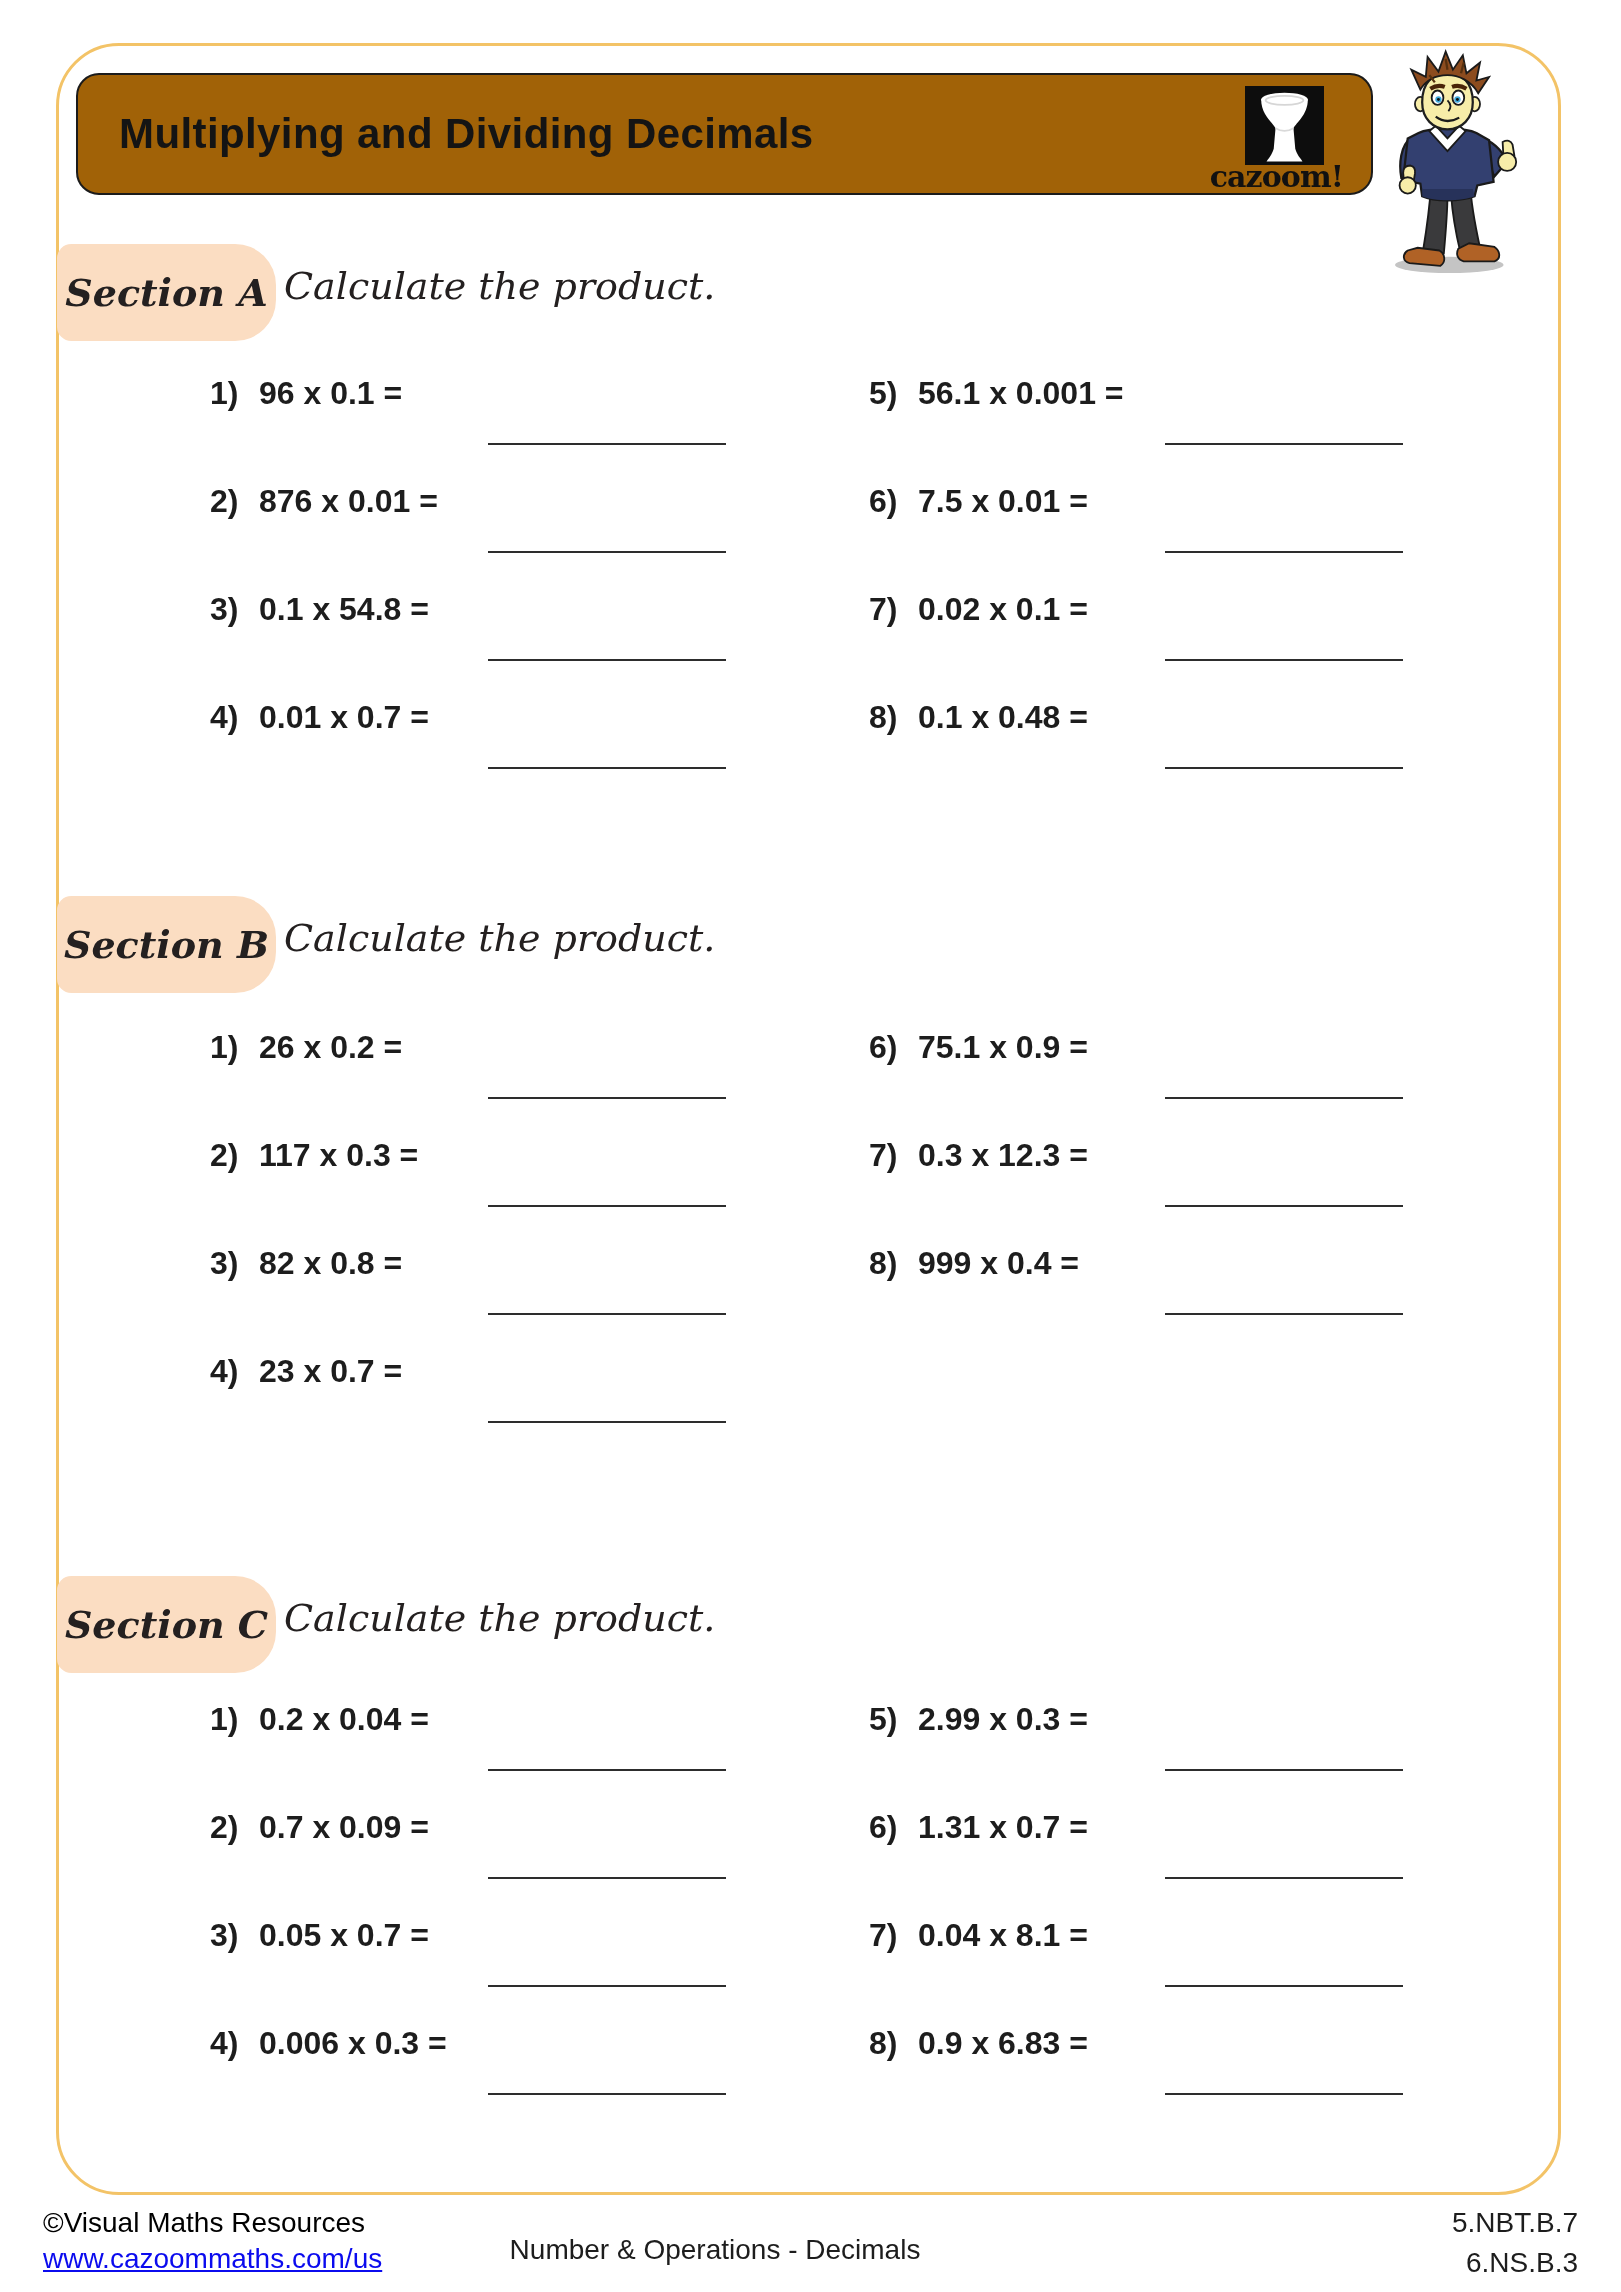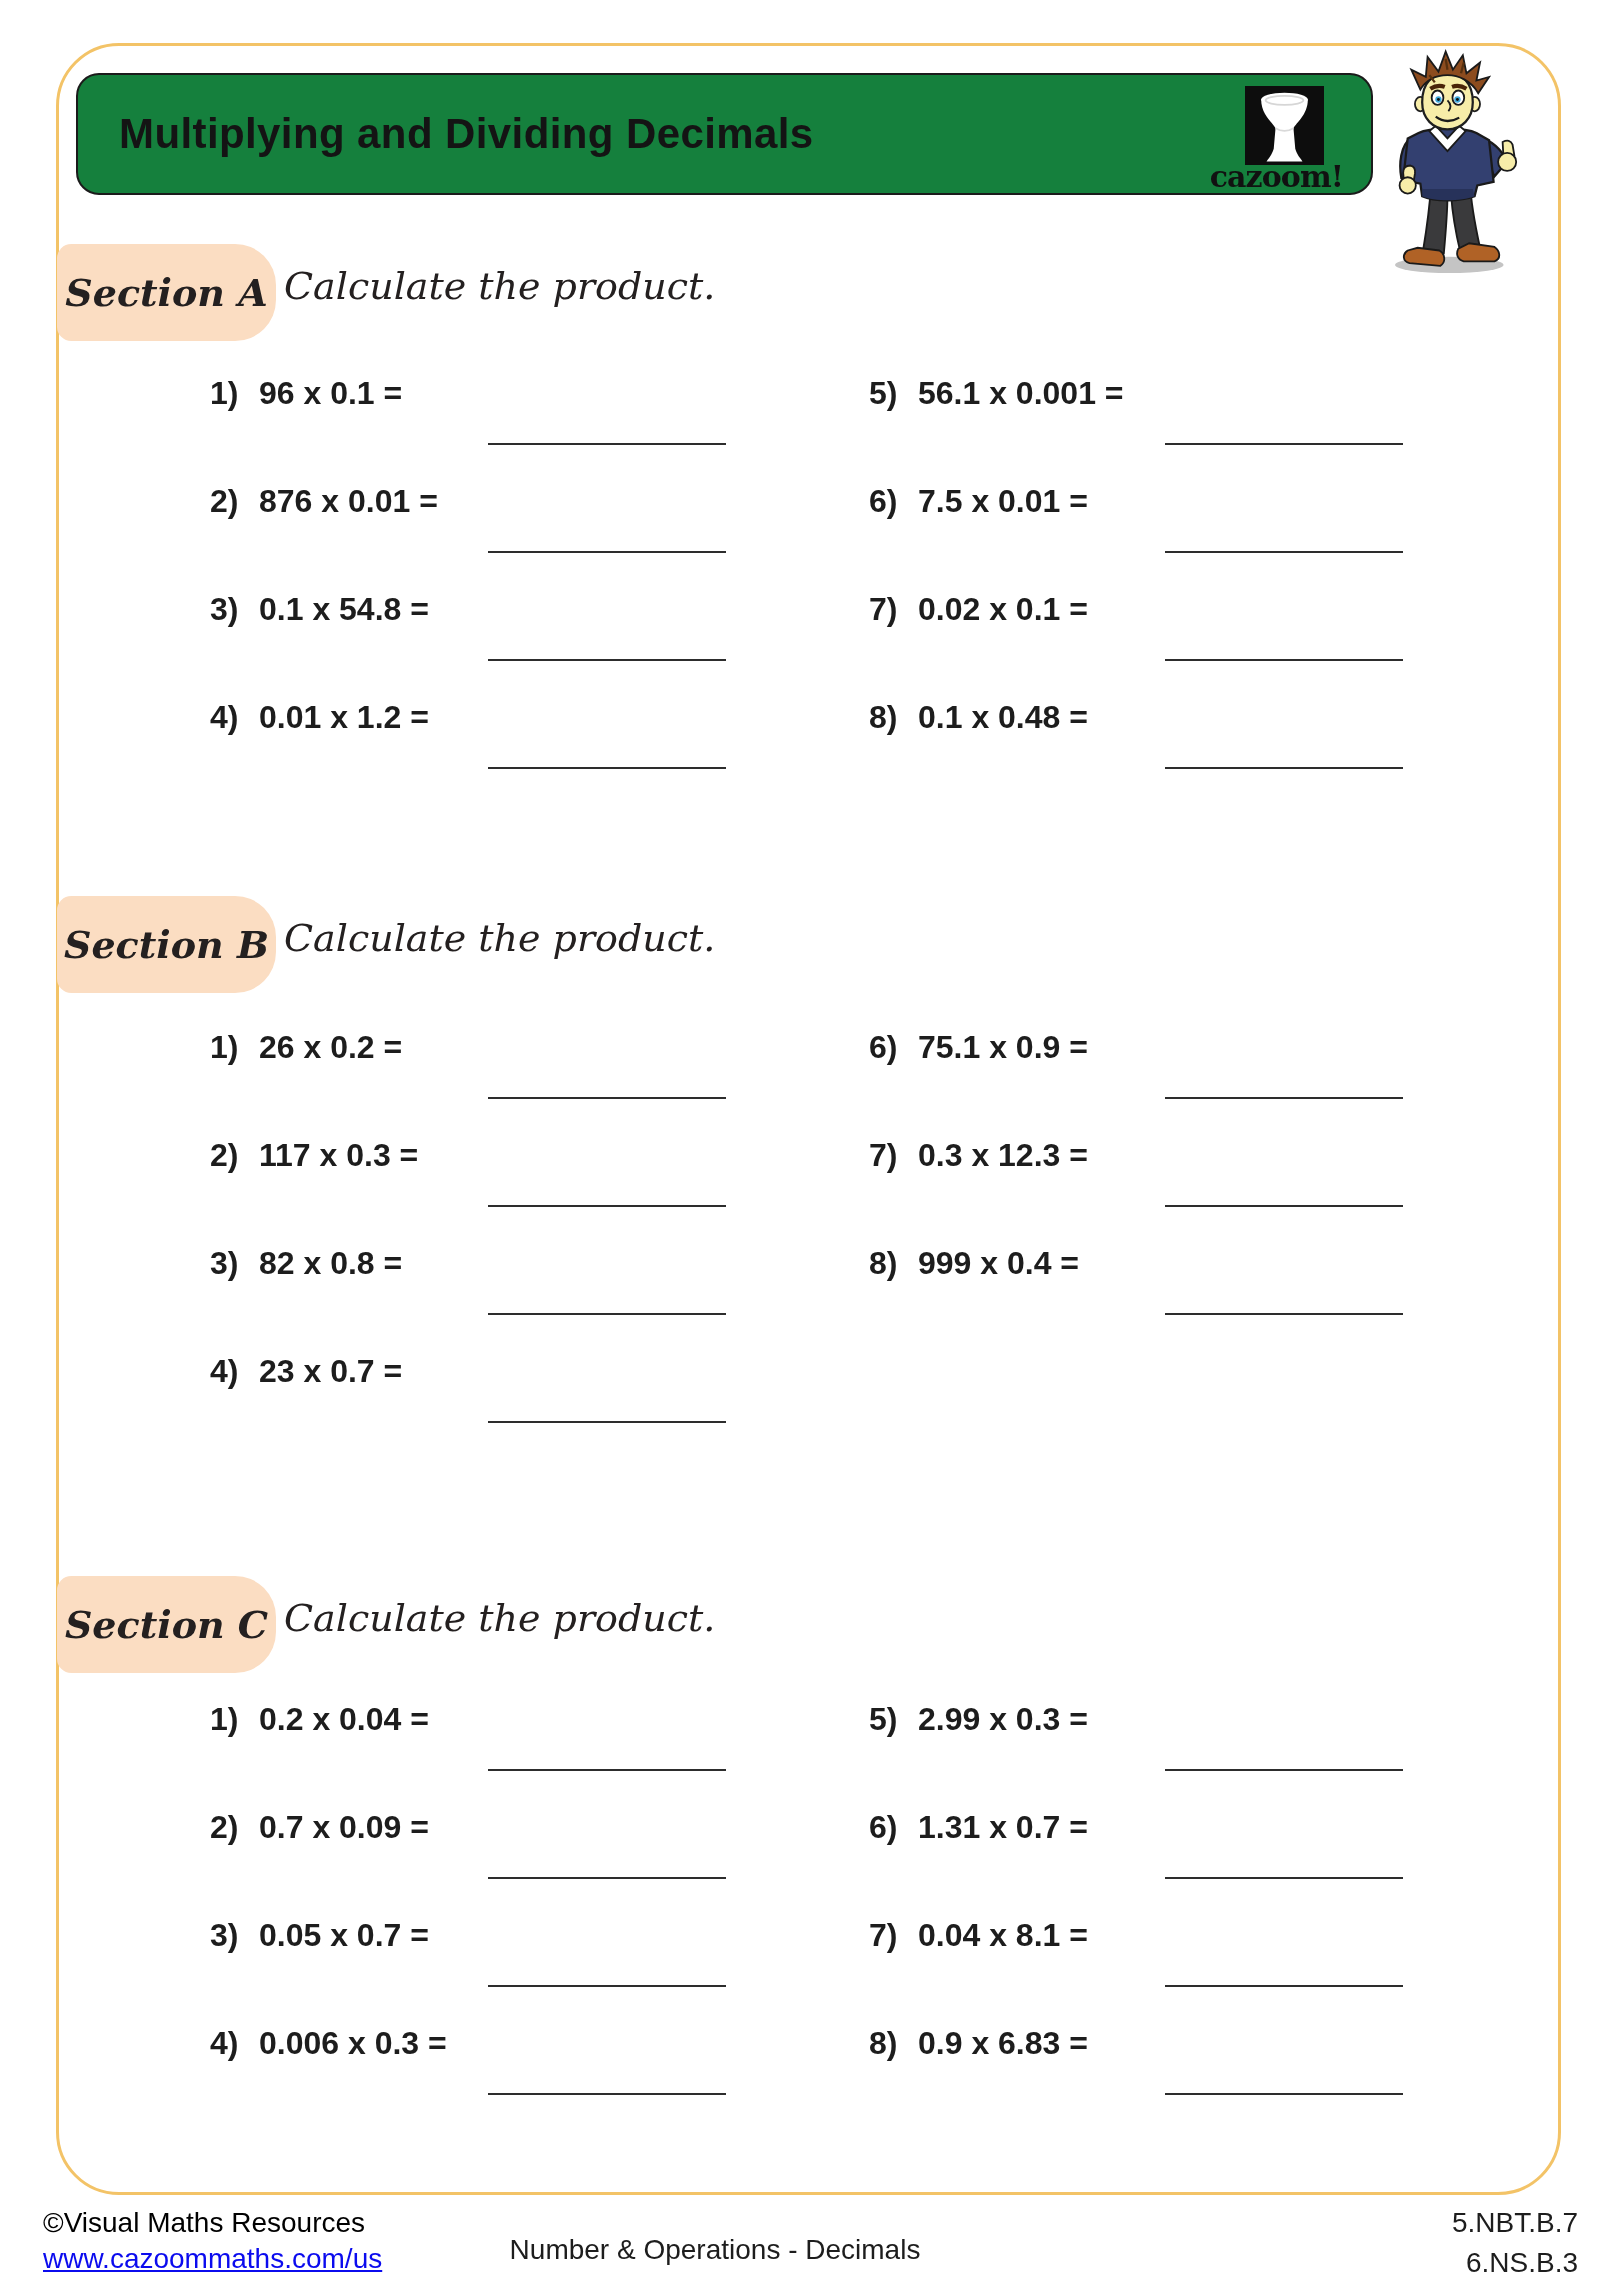--- a/index.html
+++ b/index.html
@@ -4,21 +4,21 @@
 <title>Multiplying and Dividing Decimals</title>
 <style>
   html,body{margin:0;padding:0;background:#ffffff;}
   body{width:1622px;height:2293px;position:relative;overflow:hidden;
        font-family:"Liberation Sans",sans-serif;color:#1d1d1d;}
 
   .page-border{position:absolute;left:56px;top:43px;width:1499px;height:2146px;
        border:3.6px solid #F3C367;border-radius:63px;background:transparent;}
 
   .title-box{position:absolute;left:76px;top:73px;width:1297px;height:122px;
-       background:#15803d;border:2.7px solid #1b1b1b;border-radius:23px;
+       background:#a16207;border:2.7px solid #1b1b1b;border-radius:23px;
        display:flex;align-items:center;box-sizing:border-box;}
   .title{margin-left:41px;font-weight:700;font-size:42px;letter-spacing:0.4px;color:#141414;}
 
   .logo-square{position:absolute;left:1245px;top:86px;width:79px;height:79px;}
   .logo-text{position:absolute;left:1191px;top:159px;width:152px;text-align:right;
        font-family:"DejaVu Serif",serif;font-weight:700;font-size:30px;color:#111;
        letter-spacing:-0.9px;}
 
   .mascot{position:absolute;left:1373px;top:48px;width:158px;height:226px;}
 
@@ -108,21 +108,21 @@
     </div>
     <div class="prob">
       <div class="ptext"><span class="pnum">2)</span><span>876 x 0.01 =</span></div>
       <div class="aline"></div>
     </div>
     <div class="prob">
       <div class="ptext"><span class="pnum">3)</span><span>0.1 x 54.8 =</span></div>
       <div class="aline"></div>
     </div>
     <div class="prob">
-      <div class="ptext"><span class="pnum">4)</span><span>0.01 x 1.2 =</span></div>
+      <div class="ptext"><span class="pnum">4)</span><span>0.01 x 0.7 =</span></div>
       <div class="aline"></div>
     </div>
   </div>
   <div class="col right" style="top:374px">
     <div class="prob">
       <div class="ptext"><span class="pnum">5)</span><span>56.1 x 0.001 =</span></div>
       <div class="aline"></div>
     </div>
     <div class="prob">
       <div class="ptext"><span class="pnum">6)</span><span>7.5 x 0.01 =</span></div>

